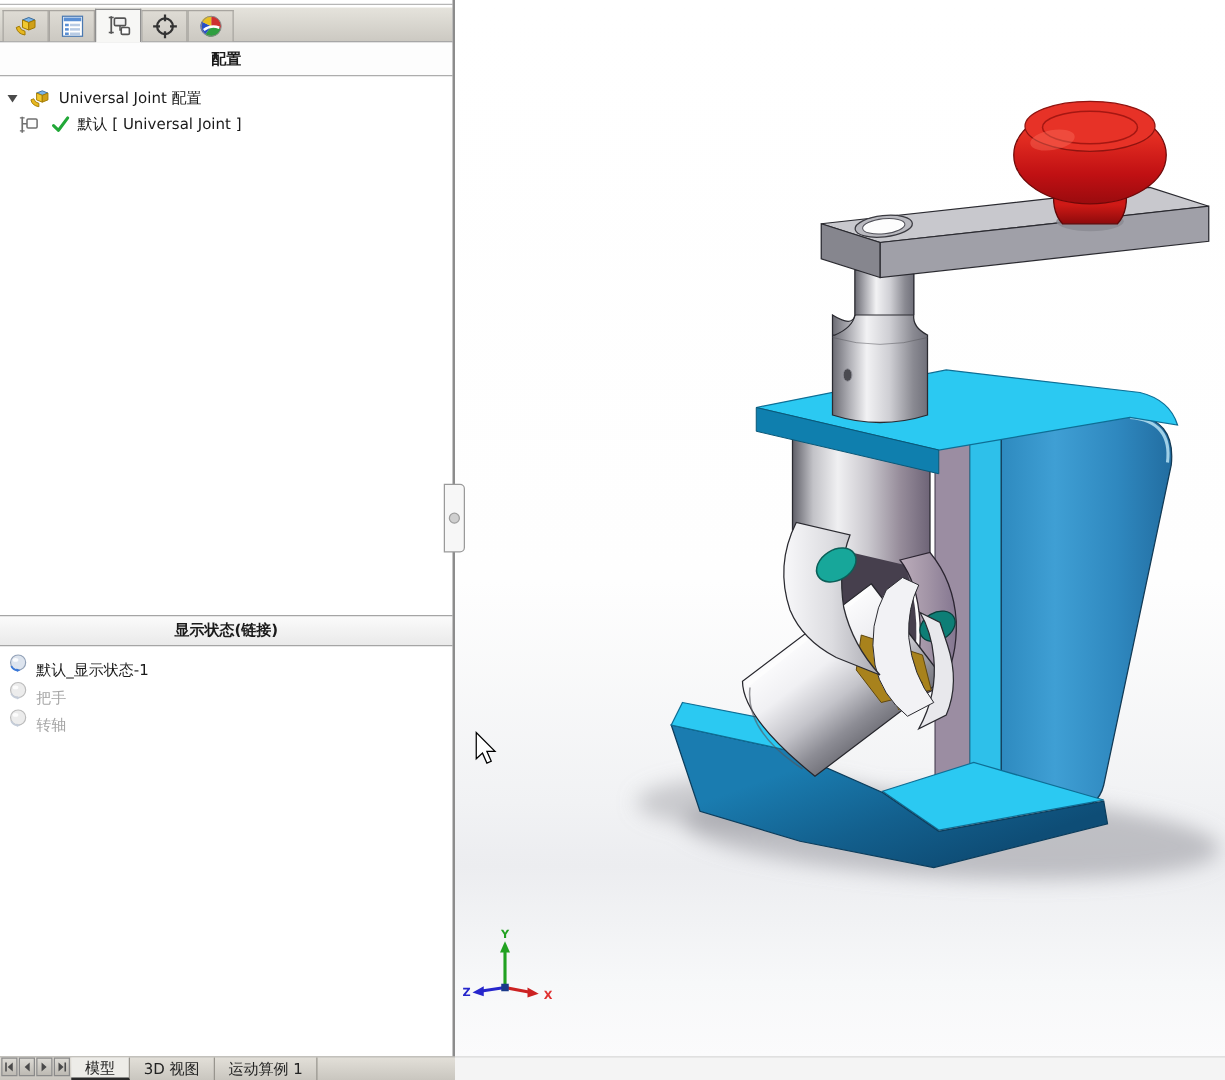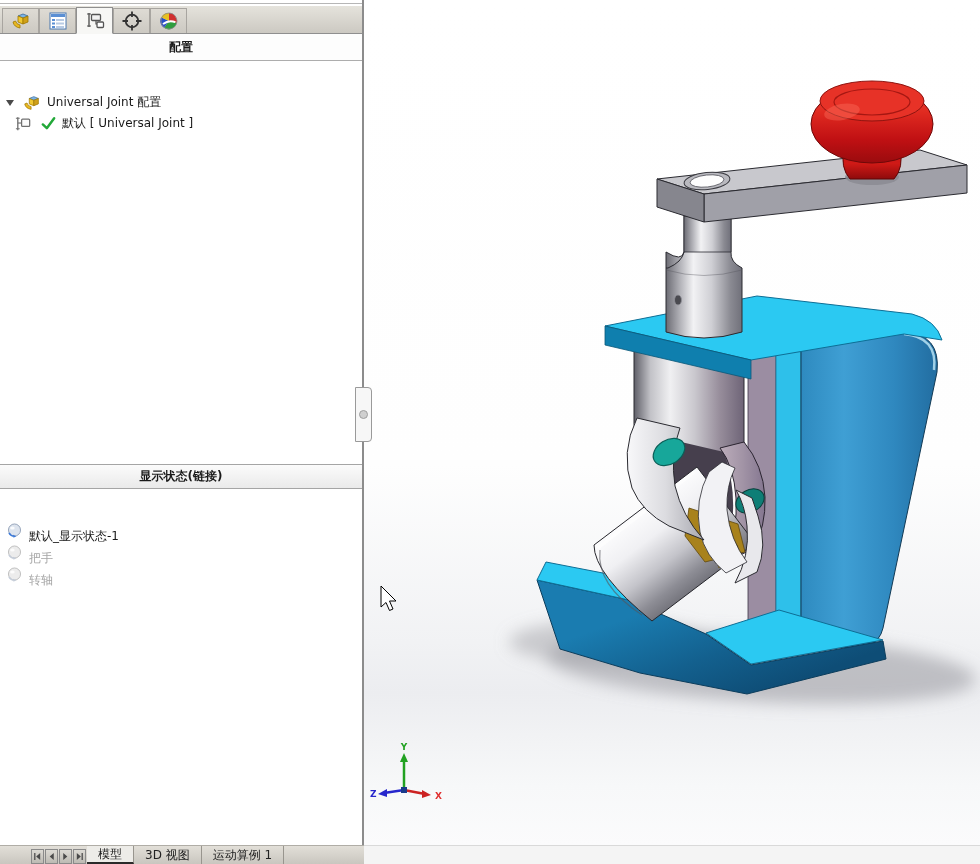--- a/index.html
+++ b/index.html
@@ -13,44 +13,44 @@
     display:flex;align-items:flex-end;padding-left:2px;}
   .mgr-tab{width:37px;height:25px;display:flex;align-items:center;justify-content:center;
     border:1px solid #a8a5a0;border-bottom:none;background:linear-gradient(#dedbd4,#ccc9c2);
     box-sizing:border-box;}
   .mgr-tab.selected{background:#f7f7f5;border:1px solid #8f8f8f;border-bottom:1px solid #f7f7f5;
     height:27px;margin-bottom:-1px;position:relative;z-index:2;}
   #cfg-header{position:absolute;top:34px;left:0;right:0;height:26px;line-height:26px;text-align:center;
     font-weight:bold;background:#fdfdfd;border-bottom:1px solid #adadad;}
   #tree{position:absolute;top:61px;left:0;right:0;}
   .trow{display:flex;align-items:center;height:21px;padding-left:6px;cursor:default;}
-  .trow.root{margin-top:31px;}
+  .trow.root{margin-top:7px;}
   .trow.child{padding-left:14px;}
   .expander{width:0;height:0;border-left:4px solid transparent;border-right:4px solid transparent;
     border-top:6px solid #4a4a4a;margin-right:8px;}
   .tlabel{margin-left:5px;white-space:nowrap;}
-  #ds-header{position:absolute;top:464px;left:0;right:0;height:23px;line-height:23px;text-align:center;
+  #ds-header{position:absolute;top:492px;left:0;right:0;height:23px;line-height:23px;text-align:center;
     font-weight:bold;background:linear-gradient(#fbfbfb,#eaeaea);
     border-top:1px solid #a5a5a5;border-bottom:1px solid #a5a5a5;}
   #ds-list{position:absolute;top:519px;left:0;right:0;}
   .dsrow{display:flex;align-items:center;height:22px;padding-left:6px;}
   .dsrow .tlabel{margin-left:6px;margin-top:13px;}
   .dsrow.disabled .tlabel{color:#a6a6a6;text-align:center;}
   #splitter{position:absolute;left:355px;top:387px;width:15px;height:53px;background:#f7f7f7;
     border:1px solid #9a9a9a;border-radius:0 4px 4px 0;z-index:6;display:flex;align-items:center;justify-content:center;}
   #splitter .dot{width:7px;height:7px;border-radius:50%;background:#cfcfcf;border:1px solid #9e9e9e;}
   #divider{position:absolute;left:362px;top:0;width:2px;height:845px;background:#8c8c8c;z-index:4;}
   
   #viewport{position:absolute;left:364px;top:0;width:616px;height:845px;
     background:linear-gradient(180deg,#ffffff 0%,#fefefe 55%,#f1f2f4 76%,#ecedf0 82%,#f7f8f9 93%,#fbfbfc 100%);}
   #model{position:absolute;left:0;top:0;}
   
   #bottombar{position:absolute;left:0;top:845px;width:980px;height:19px;display:flex;}
   #bb-left{width:364px;height:19px;box-sizing:border-box;background:linear-gradient(#e2dfd8,#c9c6bf);
-    border-top:1px solid #b0ada6;display:flex;align-items:flex-end;padding-left:30px;}
+    border-top:1px solid #b0ada6;display:flex;align-items:flex-start;}
   #bb-right{flex:1;background:#f4f4f4;border-top:1px solid #d9d9d9;box-sizing:border-box;}
   .nav{display:flex;align-items:center;padding-left:1px;}
   .navbtn{width:13px;height:15px;margin-right:1px;background:linear-gradient(#dcdad4,#bdbab3);
     border:1px solid #8a8a8a;box-sizing:border-box;display:flex;align-items:center;justify-content:center;}
   .btab{padding:0 11px;line-height:18px;border-right:1px solid #98958e;color:#222;white-space:nowrap;}
   .btab.active{background:#edece8;border-bottom:2px solid #2a2a2a;box-sizing:border-box;line-height:16px;}
 </style>
 </head>
 <body>
 

